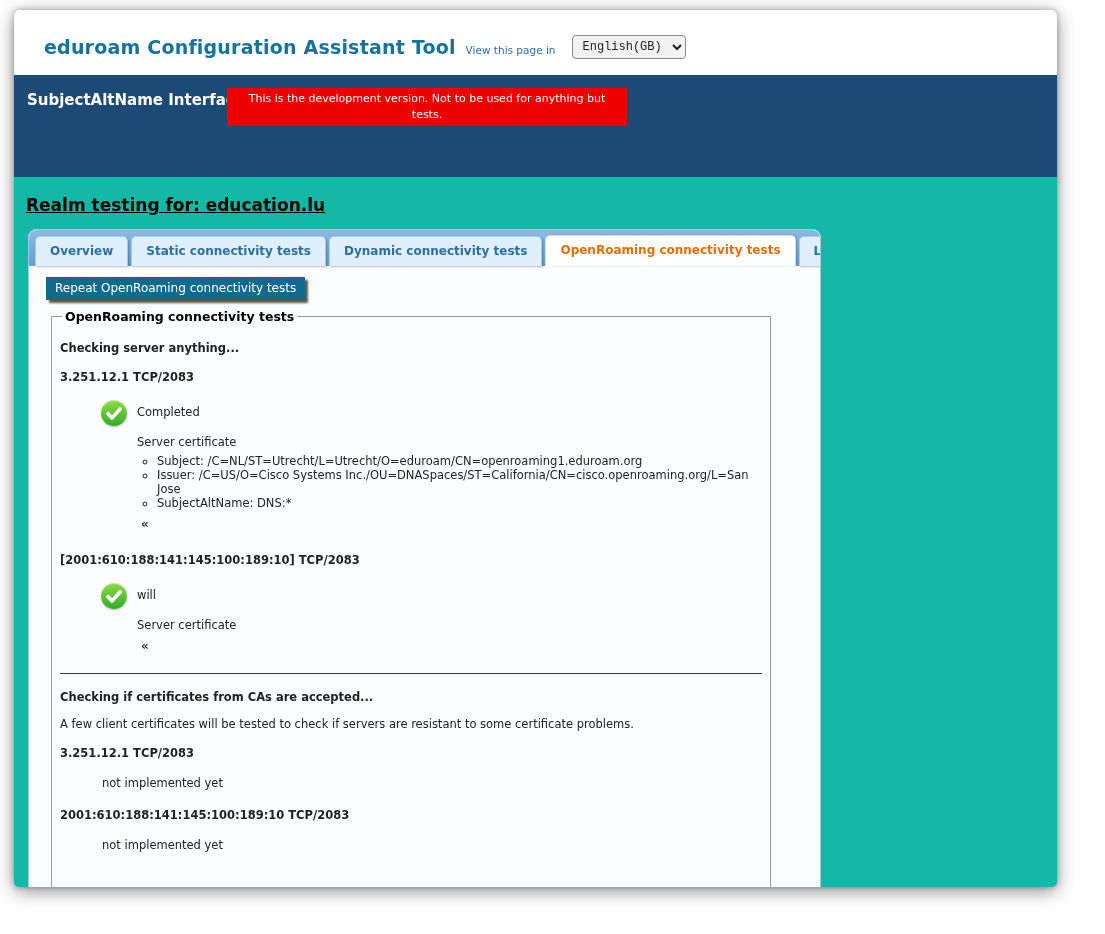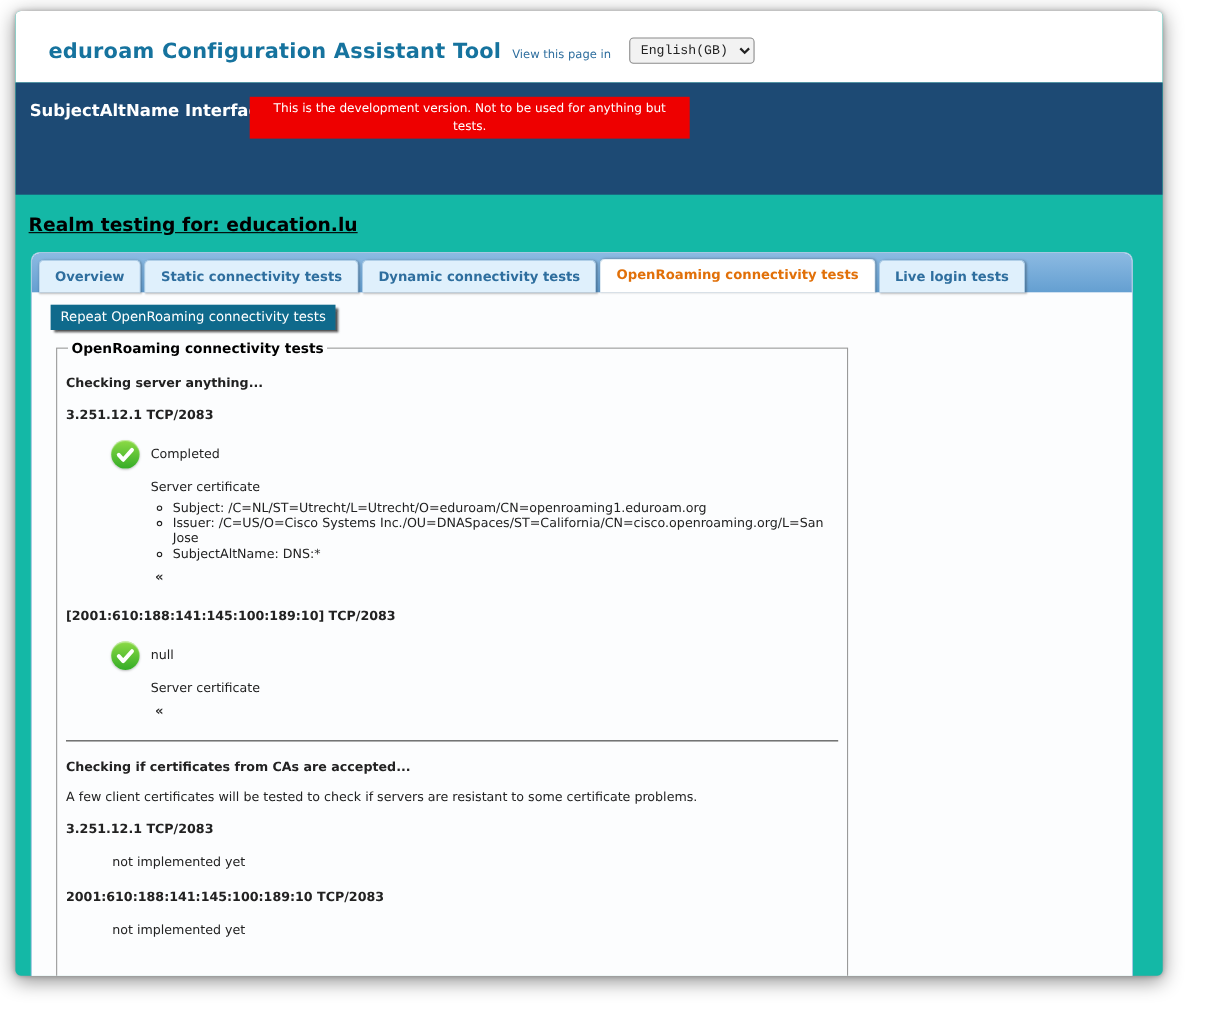--- a/index.html
+++ b/index.html
@@ -28,21 +28,21 @@
   .dev-warning {
     position:absolute; left:213px; top:13px; width:400px;
     background:#ee0000; color:#ffffff; font-size:11px; line-height:15.5px;
     text-align:center; padding:3px 10px 4px;
   }
 
   
   .page-heading { font-size:17px; font-weight:bold; color:#000; margin:18px 0 14px 12px;text-decoration:underline; }
 
   .tabs-widget {
-    margin-left:14px; width:1002px;
+    margin-left:14px; width:793px;
     border:1px solid #a6c9e2; border-radius:8px;
     background:#fcfdfe; overflow:hidden;
   }
   .tabs-header {
     background:linear-gradient(#8cbae2,#649fd1);
     padding:5px 0 0 6px; height:36px;
     border-radius:7px 7px 0 0;
     display:flex; align-items:flex-end;
   }
   .tab {
@@ -151,21 +151,21 @@
         </div>
 
         <p class="addr-heading" style="margin-top:22px">[2001:610:188:141:145:100:189:10] TCP/2083</p>
         <div class="result-row">
           <span class="status-icon">
             <svg viewBox="0 0 26 26">
                 <path d="M7 13.5l4 4.5 8-9" stroke="#ffffff" stroke-width="3.6" fill="none" stroke-linecap="round" stroke-linejoin="round"></path>
               </svg>
           </span>
           <div class="result-body">
-            <div class="status-text">null</div>
+            <div class="status-text">will</div>
             <div class="cert-label">Server certificate</div>
             <div class="collapse-glyph">«</div>
           </div>
         </div>
 
         <hr class="rule">
 
         <p class="section-heading" style="margin-top:16px">Checking if certificates from CAs are accepted...</p>
         <p>A few client certificates will be tested to check if servers are resistant to some certificate problems.</p>
 

